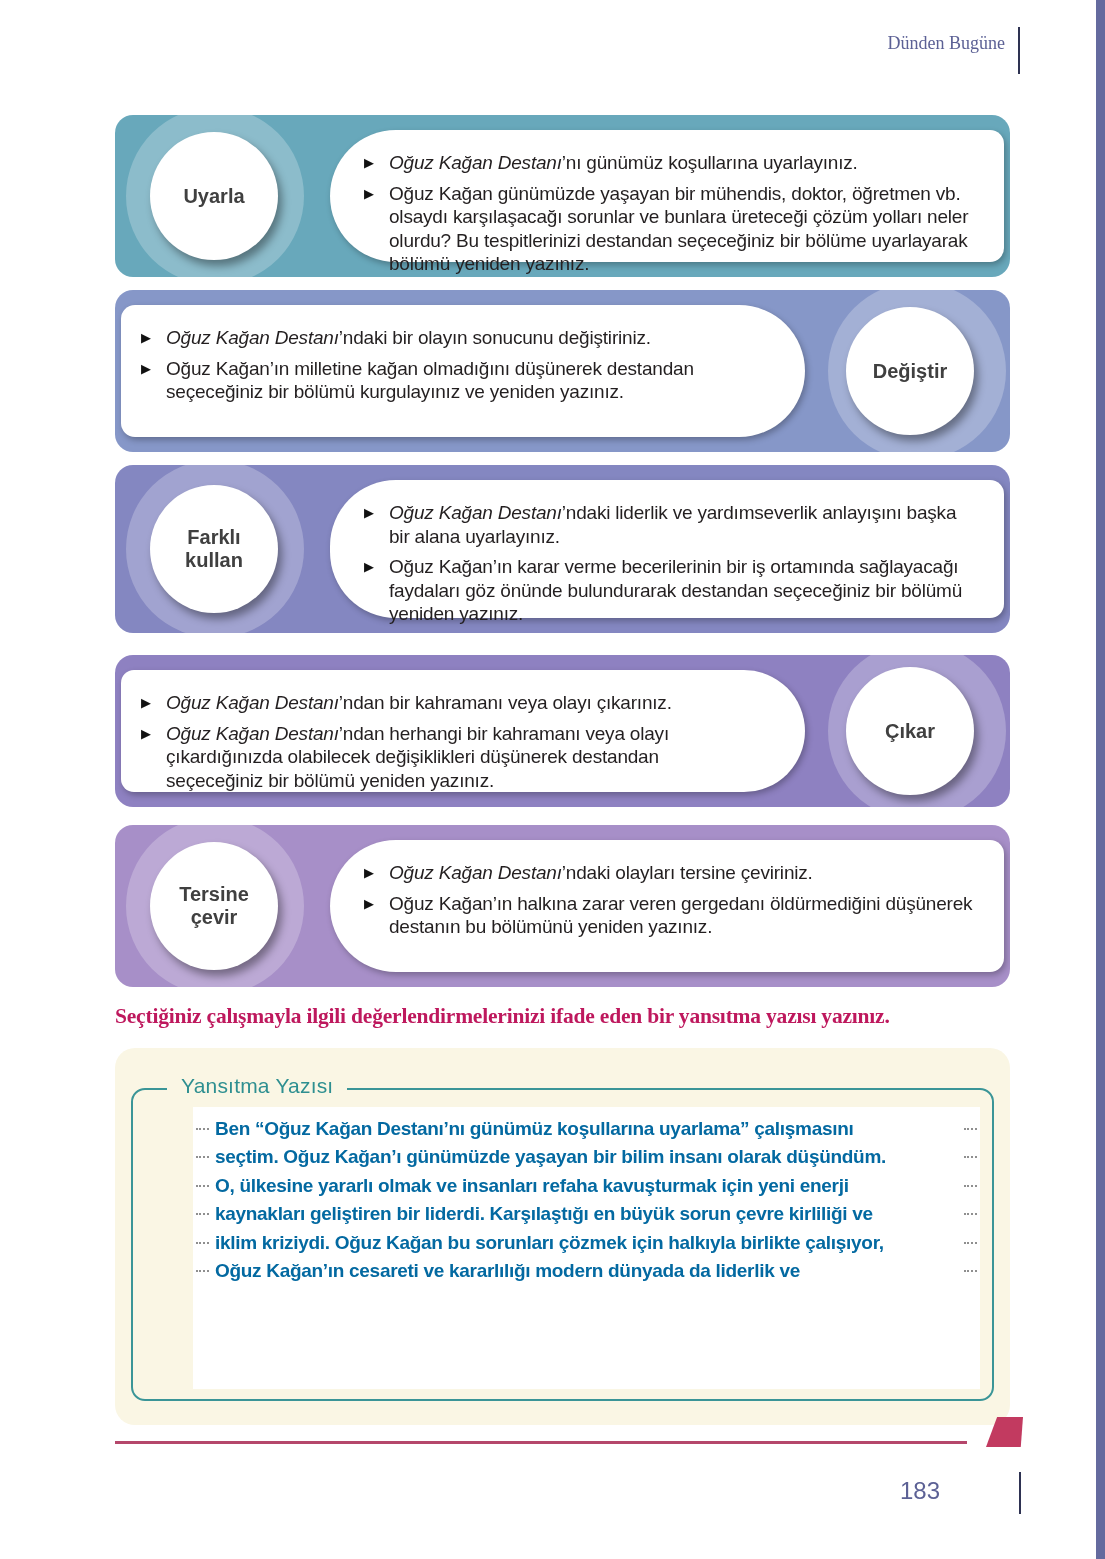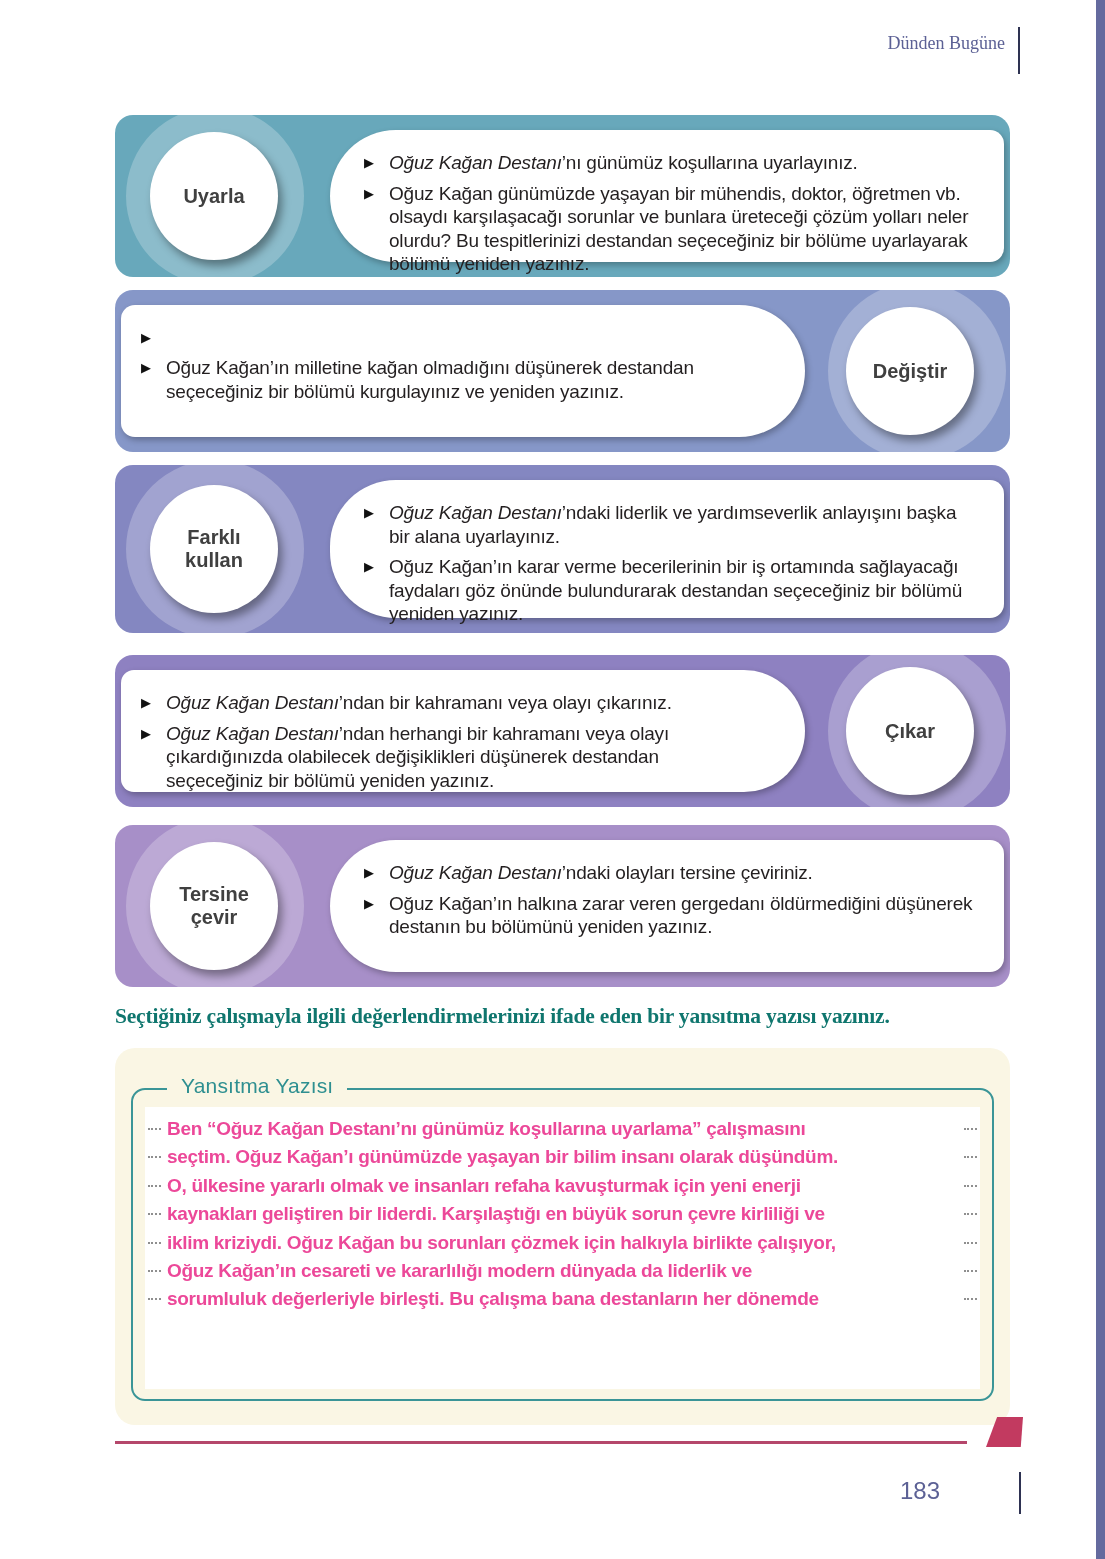--- a/index.html
+++ b/index.html
@@ -50,21 +50,21 @@
   .abox.cright .panel { left:6px;  right:205px; border-radius:14px 66px 66px 14px; padding:21px 56px 14px 20px; }
 
   .bullet { display:flex; gap:15px; margin-bottom:7px; }
   .marker { font-size:13px; line-height:23px; color:#111; flex:0 0 auto; }
   .bullet p { font-size:19px; line-height:23.5px; letter-spacing:-0.2px; color:#231f20; }
   .bullet em { font-style:italic;margin-top:34px; }
 
   
   .instruction {
     margin-top:17px; font-family:"Liberation Serif", serif; font-weight:bold;
-    font-size:21.5px; color:#0f766e; letter-spacing:-0.2px;
+    font-size:21.5px; color:#be185d; letter-spacing:-0.2px;
   }
 
   
   .reflection { position:relative; margin-top:19px; height:377px; border-radius:20px; }
   .rbox { position:absolute; left:16px; right:16px; top:40px; bottom:24px;
           border:2px solid; border-radius:14px; }
   .rlabel { position:absolute; top:-16px; left:34px; padding:0 14px;
             font-size:21px; letter-spacing:0.2px; }
   .writing { position:absolute; left:12px; right:12px; top:17px; bottom:10px;
              background:#ffffff; overflow:hidden; padding-top:8px; }
@@ -114,20 +114,21 @@
     </div>
 
     <div class="abox h2 cright" style="background-color: rgb(134, 151, 200);">
       <div class="halo"></div>
       <div class="circle">
         <div class="circle-label">Değiştir</div>
       </div>
       <div class="panel">
         <div class="bullet">
           <span class="marker">▶</span>
+          <p><em>Oğuz Kağan Destanı</em><span>’ndaki bir olayın sonucunu değiştiriniz.</span></p>
         </div>
         <div class="bullet">
           <span class="marker">▶</span>
           <p><em></em><span>Oğuz Kağan’ın milletine kağan olmadığını düşünerek destandan seçeceğiniz bir bölümü kurgulayınız ve yeniden yazınız.</span></p>
         </div>
       </div>
     </div>
 
     <div class="abox h3 cleft" style="background-color: rgb(132, 135, 193);">
       <div class="halo"></div>
@@ -178,28 +179,27 @@
           <p><em></em><span>Oğuz Kağan’ın halkına zarar veren gergedanı öldürmediğini düşünerek destanın bu bölümünü yeniden yazınız.</span></p>
         </div>
       </div>
     </div>
 
     <div class="instruction">Seçtiğiniz çalışmayla ilgili değerlendirmelerinizi ifade eden bir yansıtma yazısı yazınız.</div>
 
     <div class="reflection" style="background-color: rgb(250, 246, 228);">
       <div class="rbox" style="border-color: rgb(58, 149, 151);">
         <div class="rlabel" style="color: rgb(46, 143, 144); background-color: rgb(250, 246, 228);">Yansıtma Yazısı</div>
-        <div class="writing" style="color: #ec4899;">
+        <div class="writing" style="color: #0369a1; margin-left: 48px;">
           <div class="wline">Ben “Oğuz Kağan Destanı’nı günümüz koşullarına uyarlama” çalışmasını</div>
           <div class="wline">seçtim. Oğuz Kağan’ı günümüzde yaşayan bir bilim insanı olarak düşündüm.</div>
           <div class="wline">O, ülkesine yararlı olmak ve insanları refaha kavuşturmak için yeni enerji</div>
           <div class="wline">kaynakları geliştiren bir liderdi. Karşılaştığı en büyük sorun çevre kirliliği ve</div>
           <div class="wline">iklim kriziydi. Oğuz Kağan bu sorunları çözmek için halkıyla birlikte çalışıyor,</div>
           <div class="wline">Oğuz Kağan’ın cesareti ve kararlılığı modern dünyada da liderlik ve</div>
-          <div class="wline">sorumluluk değerleriyle birleşti. Bu çalışma bana destanların her dönemde</div>
         </div>
       </div>
     </div>
   </div>
 
   <div class="foot-rule" style="background-color: rgb(181, 71, 107);"></div>
   <div class="foot-shape" style="background-color: rgb(194, 58, 96);"></div>
   <div class="pagenum" style="color: rgb(92, 97, 149);">183</div>
   <div class="pagenum-rule" style="background-color: rgb(46, 50, 82);"></div>
 

